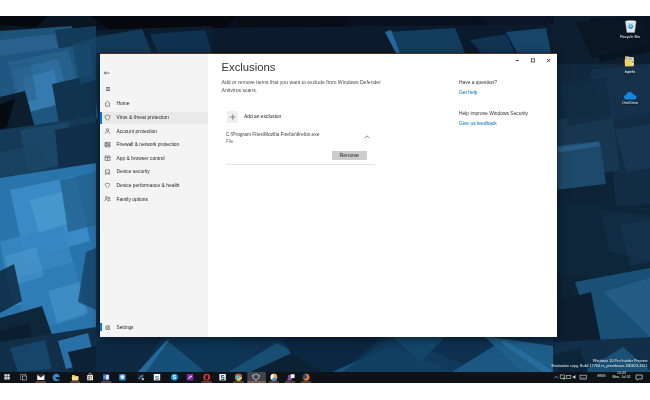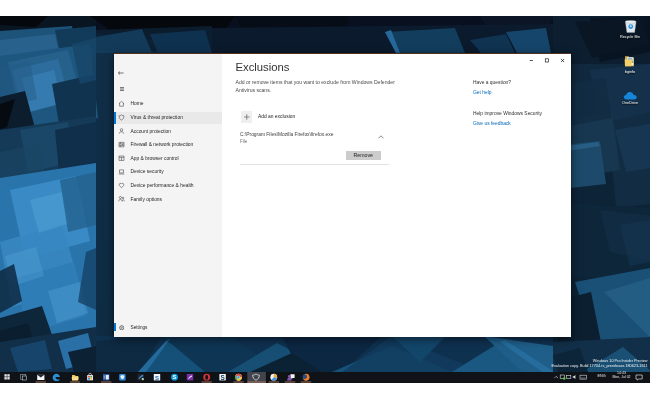--- a/index.html
+++ b/index.html
@@ -140,21 +140,21 @@
     <path d="M3.9,8.6 C1.9,8.6 0.8,7.5 0.8,6.1 C0.8,4.8 1.9,3.9 3.1,3.9 C3.5,2.3 5,1.1 6.8,1.1 C8.5,1.1 10,2.2 10.4,3.7 C12.2,3.7 13.7,4.8 13.7,6.3 C13.7,7.6 12.6,8.6 11.1,8.6 Z" fill="#1686d8"></path>
   </svg>
   <div class="abs" style="left:0;top:101.4px;width:40px;text-align:center;font-size:3.8px;color:#fff;text-shadow:0 0.6px 1px rgba(0,0,0,1);">OneDrive</div>
 </div>
 
 <div class="abs" style="right:2.5px;top:358.6px;text-align:right;color:rgba(255,255,255,0.92);font-size:3.8px;line-height:5.3px;">
   Windows 10 Pro Insider Preview<br>
   Evaluation copy. Build 17704.rs_prerelease.180623-1611
 </div>
 
-<div class="abs" style="left:114px;top:53px;width:456.5px;height:283px;background:#ffffff;border-top:1px solid #53331f;box-shadow:0 3px 9px rgba(0,0,0,0.55), 0 0 1px rgba(0,0,0,0.6);padding-left:24px;">
+<div class="abs" style="left:100px;top:53px;width:456.5px;height:283px;background:#ffffff;border-top:1px solid #53331f;box-shadow:0 3px 9px rgba(0,0,0,0.55), 0 0 1px rgba(0,0,0,0.6);padding-left:24px;">
 
   <svg class="abs" style="left:406px;top:0px;z-index:9;" width="50" height="16" viewBox="0 0 50 16">
     <line x1="9.8" y1="6.5" x2="12.8" y2="6.5" stroke="#222" stroke-width="0.8"></line>
     <rect x="25.3" y="4.8" width="3.2" height="3.2" fill="none" stroke="#222" stroke-width="0.7"></rect>
     <line x1="41" y1="4.9" x2="44.2" y2="8.1" stroke="#222" stroke-width="0.8"></line>
     <line x1="44.2" y1="4.9" x2="41" y2="8.1" stroke="#222" stroke-width="0.8"></line>
   </svg>
 
   <div class="abs" style="left:0;top:0;width:108px;height:283px;background:#f4f4f4;">
 

